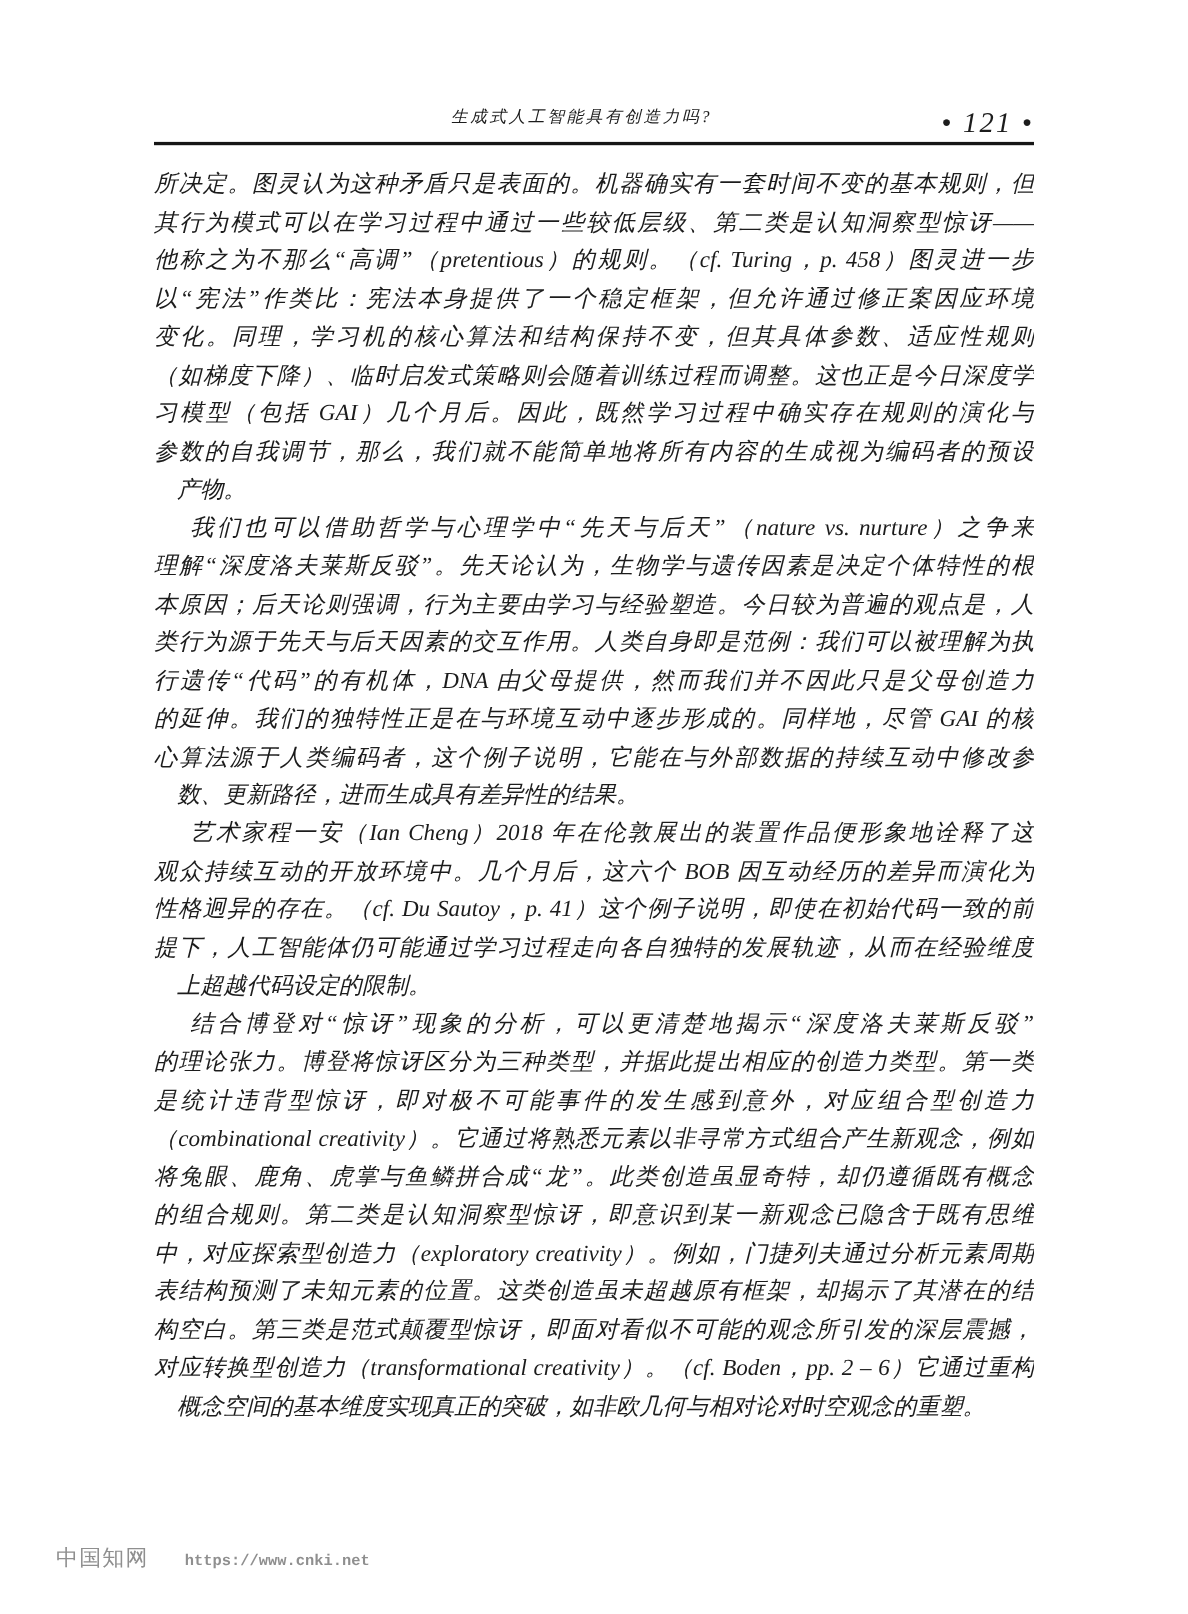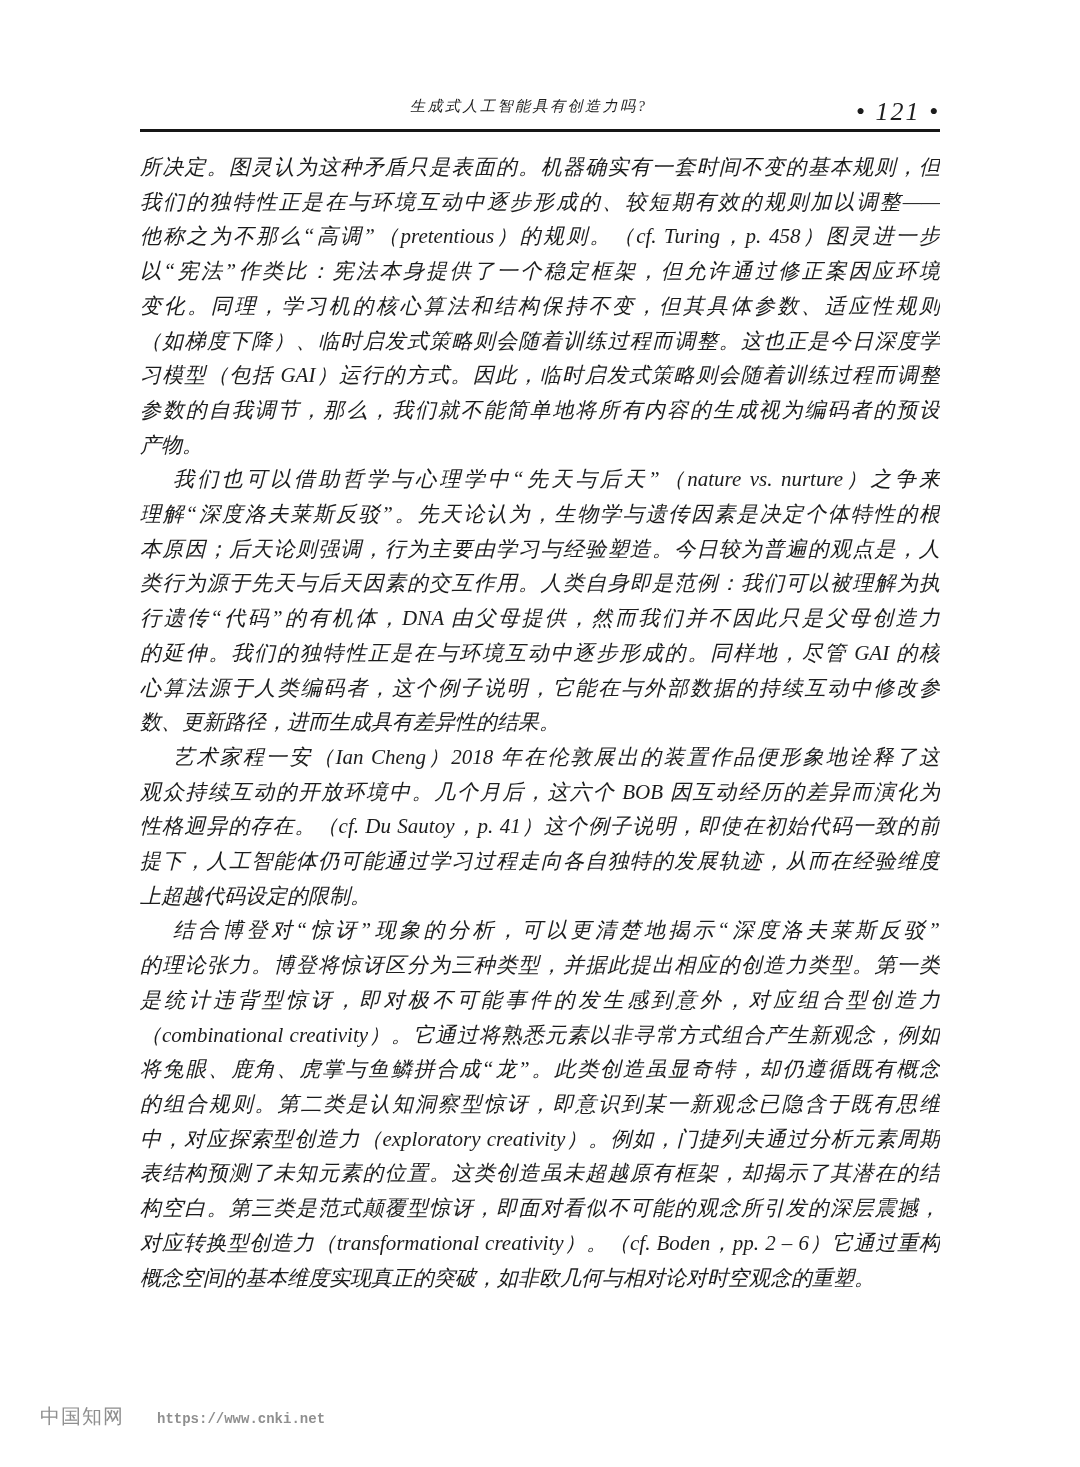--- a/index.html
+++ b/index.html
@@ -60,25 +60,26 @@
     text-align: justify;
     text-align-last: justify;
     overflow: hidden;
     white-space: nowrap;
     font-style: italic;
   }
   .line.indent { text-indent: 33px; }
   .line.end {
     text-align: right;
     text-align-last: left;
+    margin-left: 21px;
   }
   
   .footer {
     position: absolute;
-    left: 40px;
+    left: 51px;
     top: 1403px;
     display: flex;
     align-items: baseline;
     gap: 33px;
   }
   .site-name {
     font-size: 20px;
     letter-spacing: 1px;
     color: var(--color-footer, #8f8f8f);
     white-space: nowrap;
@@ -98,26 +99,26 @@
 
   <div class="running-title">生成式人工智能具有创造力吗?</div>
 
   <div class="page-number">• 121 •</div>
 
   <div class="header-rule"></div>
 
   <main class="article">
       <div class="paragraph">
         <div class="line">所决定。图灵认为这种矛盾只是表面的。机器确实有一套时间不变的基本规则，但</div>
-        <div class="line">我们的独特性正是在与环境互动中逐步形成的、较短期有效的规则加以调整——</div>
+        <div class="line">其行为模式可以在学习过程中通过一些较低层级、第二类是认知洞察型惊讶——</div>
         <div class="line">他称之为不那么“高调”（pretentious）的规则。（cf. Turing，p. 458）图灵进一步</div>
         <div class="line">以“宪法”作类比：宪法本身提供了一个稳定框架，但允许通过修正案因应环境</div>
         <div class="line">变化。同理，学习机的核心算法和结构保持不变，但其具体参数、适应性规则</div>
         <div class="line">（如梯度下降）、临时启发式策略则会随着训练过程而调整。这也正是今日深度学</div>
-        <div class="line">习模型（包括 GAI）运行的方式。因此，临时启发式策略则会随着训练过程而调整</div>
+        <div class="line">习模型（包括 GAI）几个月后。因此，既然学习过程中确实存在规则的演化与</div>
         <div class="line">参数的自我调节，那么，我们就不能简单地将所有内容的生成视为编码者的预设</div>
         <div class="line end">产物。</div>
       </div>
       <div class="paragraph">
         <div class="line indent">我们也可以借助哲学与心理学中“先天与后天”（nature vs. nurture）之争来</div>
         <div class="line">理解“深度洛夫莱斯反驳”。先天论认为，生物学与遗传因素是决定个体特性的根</div>
         <div class="line">本原因；后天论则强调，行为主要由学习与经验塑造。今日较为普遍的观点是，人</div>
         <div class="line">类行为源于先天与后天因素的交互作用。人类自身即是范例：我们可以被理解为执</div>
         <div class="line">行遗传“代码”的有机体，DNA 由父母提供，然而我们并不因此只是父母创造力</div>
         <div class="line">的延伸。我们的独特性正是在与环境互动中逐步形成的。同样地，尽管 GAI 的核</div>

